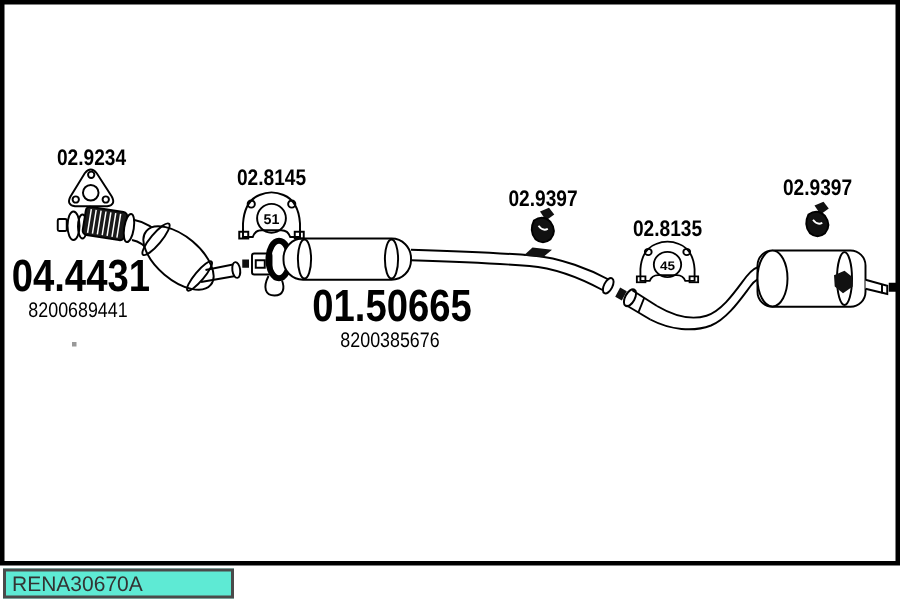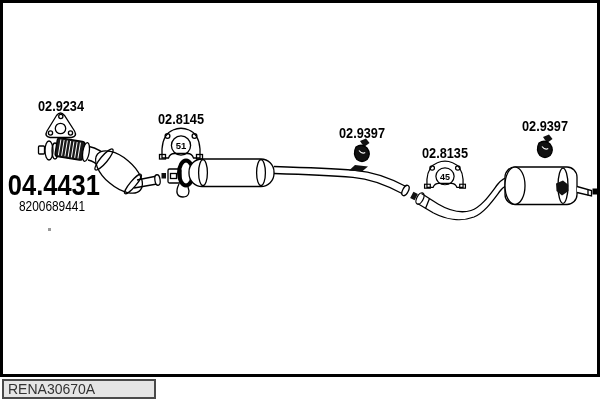--- a/index.html
+++ b/index.html
@@ -19,21 +19,21 @@
   }
   .part{position:absolute;text-align:center;white-space:nowrap;}
   .part .code{font-size:30px;font-weight:bold;line-height:26px;transform:scaleX(0.85);}
   .part .ref{font-size:14px;line-height:16px;transform:scaleX(0.85);}
   .icon-num{
     font-family:"Liberation Sans",sans-serif;font-size:9.5px;font-weight:bold;
     text-anchor:middle;fill:#000;stroke:none;
   }
   .rena-box{
     position:absolute;left:2px;top:379px;width:146px;height:16px;
-    border:2px solid #4a4a4a;background:#e5e5e5;
+    border:2px solid #4a4a4a;background:#5eead4;
     font-size:14px;line-height:16px;color:#333;padding-left:4px;white-space:nowrap;
   }
   .speck{position:absolute;left:48px;top:228px;width:3px;height:3px;background:#999;}
 </style>
 </head>
 <body>
 
 <div class="stage">
 
   <div class="frame"></div>
@@ -166,20 +166,24 @@
   <div class="lbl" style="left:21px;top:99px;width:80px">02.9234</div>
   <div class="lbl" style="left:141px;top:112px;width:80px">02.8145</div>
   <div class="lbl" style="left:322px;top:126px;width:80px">02.9397</div>
   <div class="lbl" style="left:405px;top:146px;width:80px">02.8135</div>
   <div class="lbl" style="left:505px;top:119px;width:80px">02.9397</div>
 
   <div class="part" style="left:0px;top:172px;width:104px">
     <div class="code">04.4431</div>
     <div class="ref">8200689441</div>
   </div>
+  <div class="part" style="left:199px;top:192px;width:122px">
+    <div class="code">01.50665</div>
+    <div class="ref">8200385676</div>
+  </div>
 
   <div class="speck"></div>
 
   <div class="rena-box">
     <span>RENA30670A</span>
   </div>
 
 </div>
 
 </body></html>

